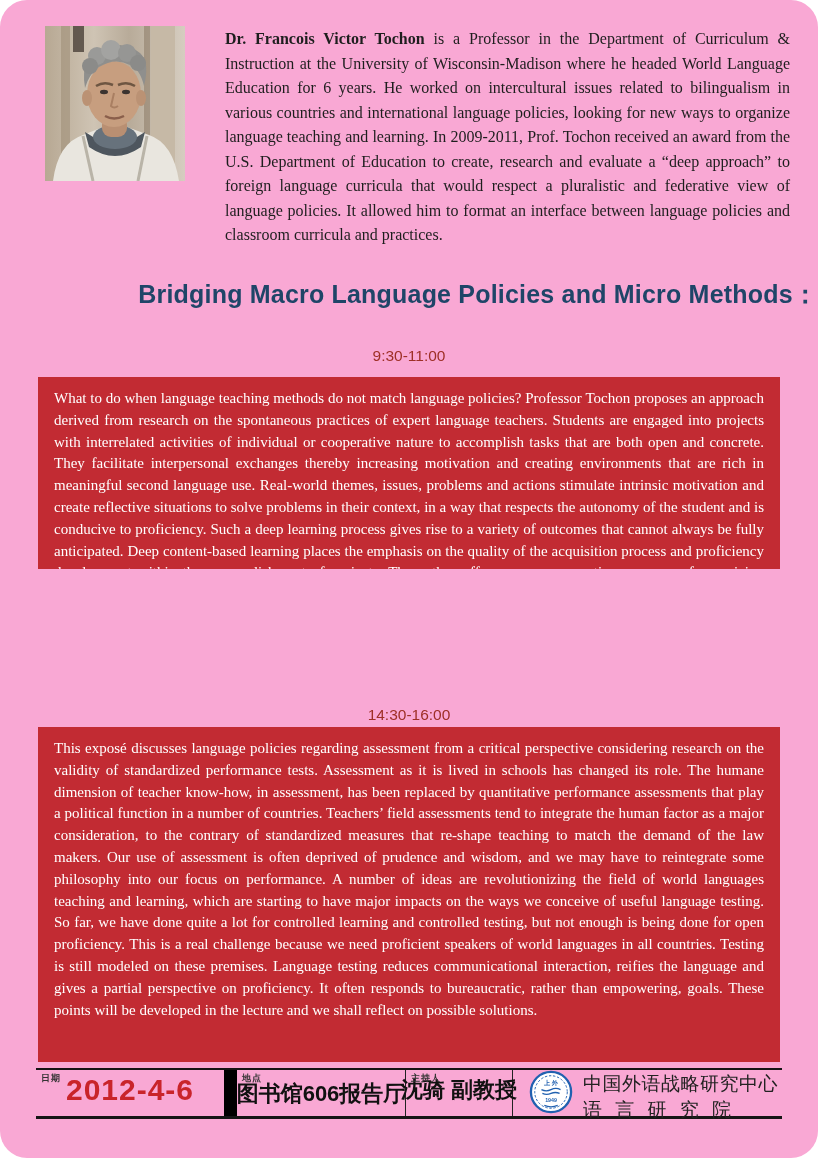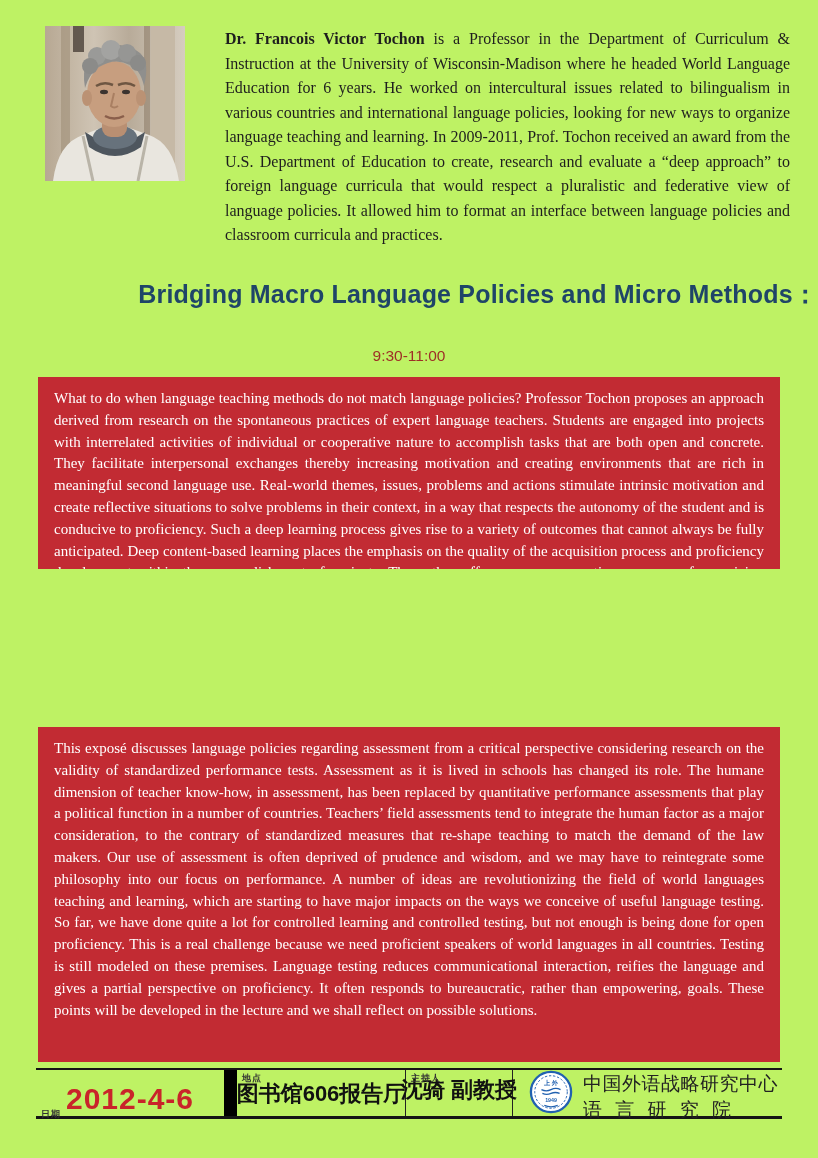--- a/index.html
+++ b/index.html
@@ -1,18 +1,18 @@
 <!DOCTYPE html>
 <html><head>
 <meta charset="utf-8">
 <style>
   html,body { margin:0; padding:0; background:#ffffff; }
   .poster {
-    position:relative; width:818px; height:1158px; background:#bef264;
-    overflow:hidden; font-family:"Liberation Sans","DejaVu Sans",sans-serif;
+    position:relative; width:818px; height:1158px; background:#f9a8d4;
+    overflow:hidden; font-family:"Liberation Sans","DejaVu Sans",sans-serif;border-radius:27px;
   }
 
   
   .bio-section { position:absolute; top:26px; left:45px; width:748px; display:flex; }
   .photo-frame { flex:0 0 140px; width:140px; height:155px; margin-right:40px; overflow:hidden; }
   .bio-text {
     width:565px; margin:1px 0 0; color:#1e1e1e; text-align:justify;
     font-family:"Liberation Serif","DejaVu Serif",serif; font-size:16px; line-height:24.5px;
   }
   .bio-text strong { font-weight:bold; }
@@ -45,21 +45,21 @@
   .footer-bar {
     position:absolute; top:1068px; left:36px; width:746px; height:46px;
     border-top:2px solid #151515; border-bottom:3px solid #151515;
     display:flex; align-items:stretch; color:#111;
   }
   .cell { position:relative; }
   .cell-label {
     position:absolute; top:2px; left:5px; font-size:9px; font-weight:bold;
     color:#333; letter-spacing:1px; white-space:nowrap;
   }
-  .date-cell { width:188px; display:flex; align-items:flex-end; justify-content:center;margin-top:36px; }
+  .date-cell { width:188px; display:flex; align-items:flex-start; justify-content:center; }
   .date-value { font-size:30px; font-weight:bold; color:#C9242A; letter-spacing:1px; margin-top:3px; }
   .black-sep { width:13px; background:#000; }
   .venue-cell { width:168px; border-right:1.6px solid #222; display:flex; align-items:flex-end; justify-content:center; }
   .host-cell  { width:106px; border-right:1.6px solid #222; display:flex; align-items:center; justify-content:center; }
   .cell-value { font-size:22px; font-weight:bold; padding-bottom:7px; white-space:nowrap; }
   .org-cell { flex:1; display:flex; align-items:flex-start; padding-left:16px; }
   .org-logo { width:44px; height:44px; flex:0 0 44px; margin-right:10px; }
   .org-text { display:flex; flex-direction:column; justify-content:space-between; height:41px; padding:1px 0; }
   .org-line1 { font-size:19px; letter-spacing:0.5px; color:#222; white-space:nowrap; }
   .org-line2 { font-size:19px; letter-spacing:4px; color:#222; white-space:nowrap; }
@@ -108,20 +108,21 @@
         <path d="M60 90 q9 5 19 0" stroke="#8a5f4b" stroke-width="2.5" fill="none"></path>
       </svg>
     </div>
     <p class="bio-text"><strong>Dr. Francois Victor Tochon</strong><span> is a Professor in the Department of Curriculum &amp; Instruction at the University of Wisconsin-Madison where he headed World Language Education for 6 years. He worked on intercultural issues related to bilingualism in various countries and international language policies, looking for new ways to organize language teaching and learning. In 2009-2011, Prof. Tochon received an award from the U.S. Department of Education to create, research and evaluate a “deep approach” to foreign language curricula that would respect a pluralistic and federative view of language policies. It allowed him to format an interface between language policies and classroom curricula and practices.</span></p>
   </header>
 
   <h2 class="session-title" id="title-1"><span>Bridging Macro Language Policies and Micro Methods：</span><br></h2>
   <div class="session-time" id="time-1">9:30-11:00</div>
   <div class="abstract-box" id="abstract-1">What to do when language teaching methods do not match language policies? Professor Tochon proposes an approach derived from research on the spontaneous practices of expert language teachers. Students are engaged into projects with interrelated activities of individual or cooperative nature to accomplish tasks that are both open and concrete. They facilitate interpersonal exchanges thereby increasing motivation and creating environments that are rich in meaningful second language use. Real-world themes, issues, problems and actions stimulate intrinsic motivation and create reflective situations to solve problems in their context, in a way that respects the autonomy of the student and is conducive to proficiency. Such a deep learning process gives rise to a variety of outcomes that cannot always be fully anticipated. Deep content-based learning places the emphasis on the quality of the acquisition process and proficiency development within the accomplishment of projects.  The author offers a new perspective on ways of organizing classroom practice that are genuine to seasoned language teachers.</div>
 
+  <div class="session-time" id="time-2">14:30-16:00</div>
   <div class="abstract-box" id="abstract-2">This exposé discusses language policies regarding assessment from a critical perspective considering research on the validity of standardized performance tests. Assessment as it is lived in schools has changed its role. The humane dimension of teacher know-how, in assessment, has been replaced by quantitative performance assessments that play a political function in a number of countries. Teachers’ field assessments tend to integrate the human factor as a major consideration, to the contrary of standardized measures that re-shape teaching to match the demand of the law makers. Our use of assessment is often deprived of prudence and wisdom, and we may have to reintegrate some philosophy into our focus on performance. A number of ideas are revolutionizing the field of world languages teaching and learning, which are starting to have major impacts on the ways we conceive of useful language testing. So far, we have done quite a lot for controlled learning and controlled testing, but not enough is being done for open proficiency. This is a real challenge because we need proficient speakers of world languages in all countries. Testing is still modeled on these premises. Language testing reduces communicational interaction, reifies the language and gives a partial perspective on proficiency. It often responds to bureaucratic, rather than empowering, goals. These points will be developed in the lecture and we shall reflect on possible solutions.</div>
 
   <footer class="footer-bar">
 
     <div class="cell date-cell">
       <span class="cell-label">日期</span>
       <span class="date-value">2012-4-6</span>
     </div>
 
     <div class="black-sep"></div>

